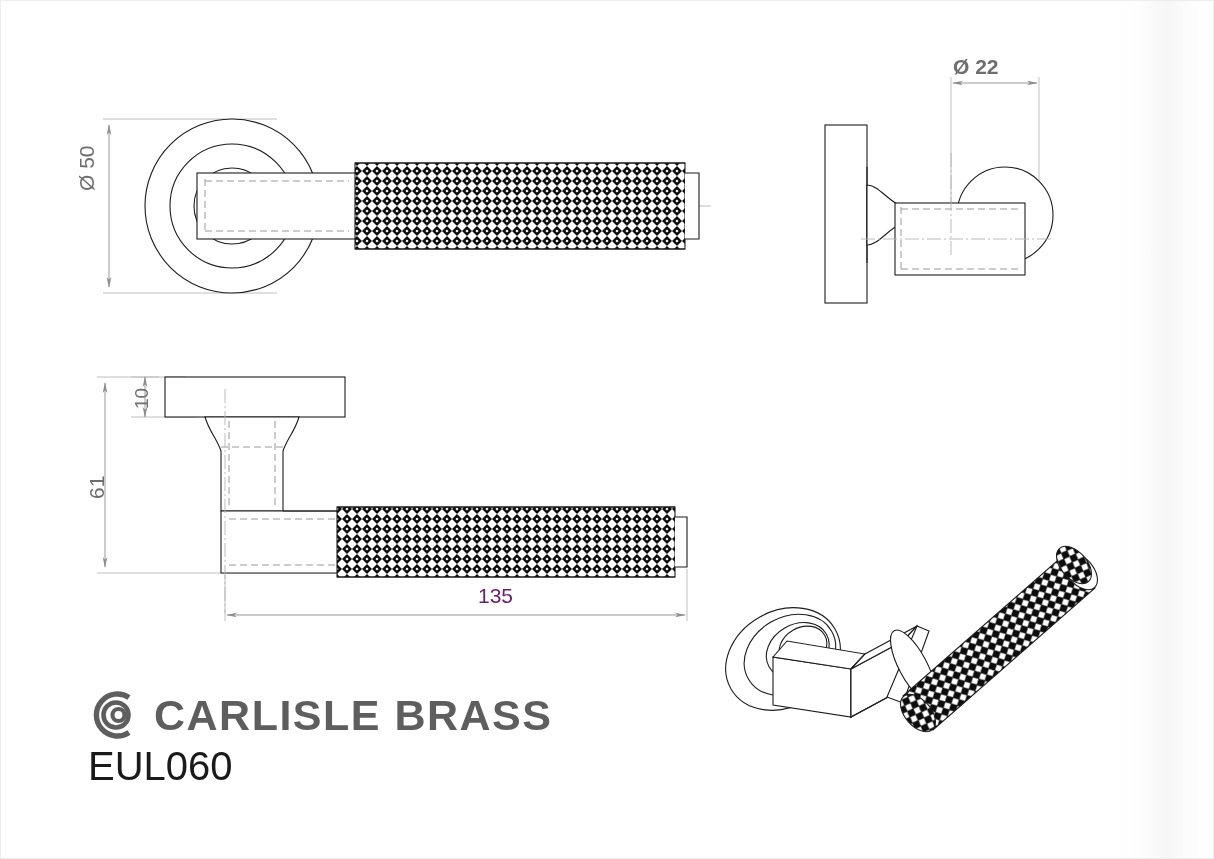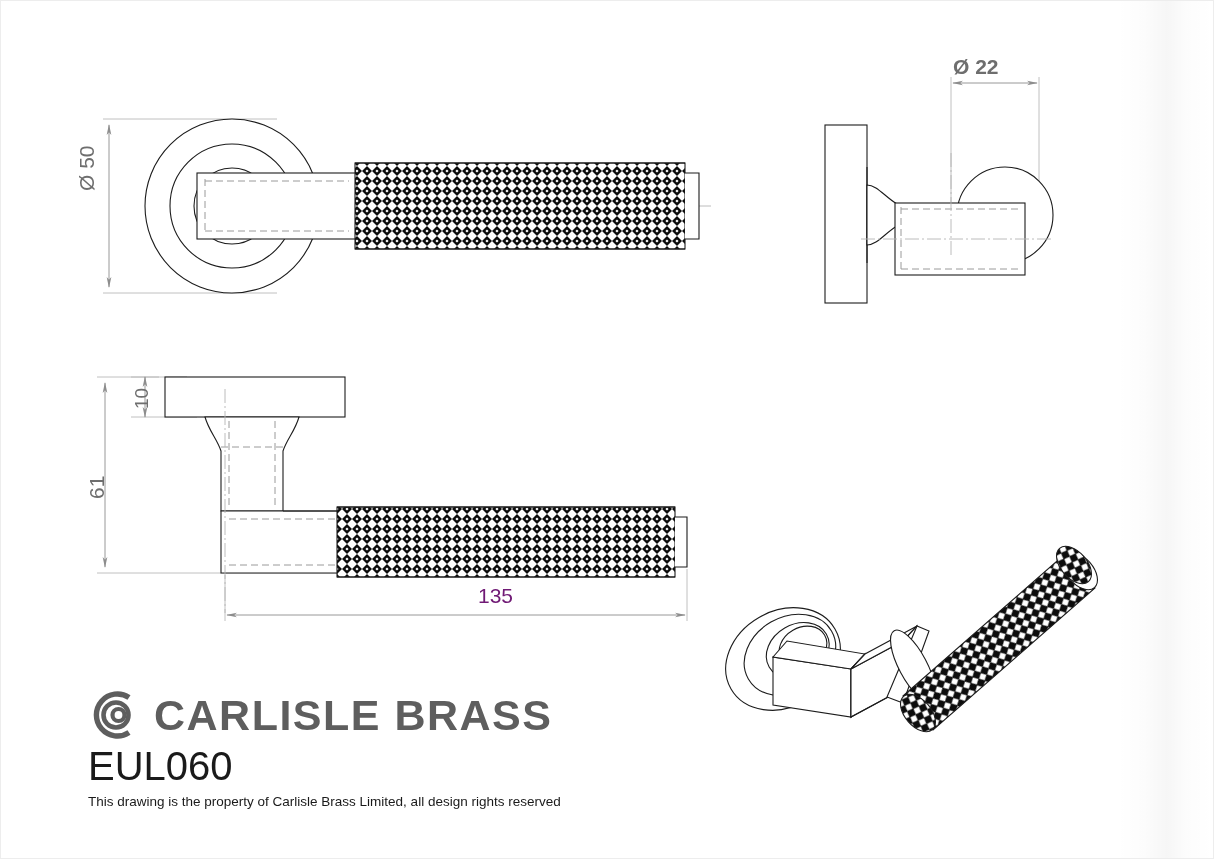--- a/index.html
+++ b/index.html
@@ -289,16 +289,15 @@
   <div id="titleblock">
     <div class="brandrow">
       <svg width="54" height="52" viewBox="0 0 54 52">
         <path d="M41 8.5 A21 21 0 1 0 41 43.5" fill="none" stroke="#5e5e5e" stroke-width="5.4" stroke-linecap="butt"></path>
         <circle cx="28" cy="26" r="12.5" fill="none" stroke="#5e5e5e" stroke-width="4.6"></circle>
         <circle cx="30.5" cy="26" r="6" fill="none" stroke="#5e5e5e" stroke-width="4.2"></circle>
       </svg>
       <div class="brandname">CARLISLE BRASS</div>
     </div>
     <div class="prodcode">EUL060</div>
-    <div class="legal">This drawing is the property of Carlisle Brass Limited, all design rights reserved</div>
   </div>
 
 </div>
 
 </body></html>

